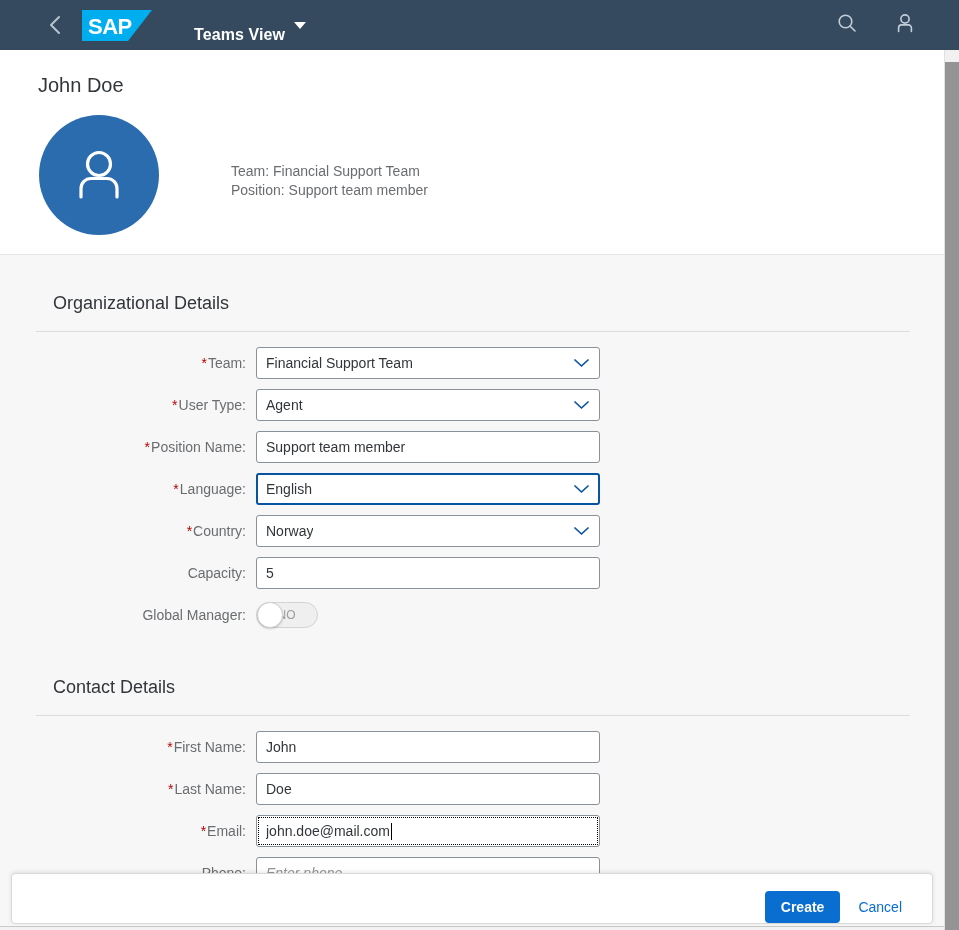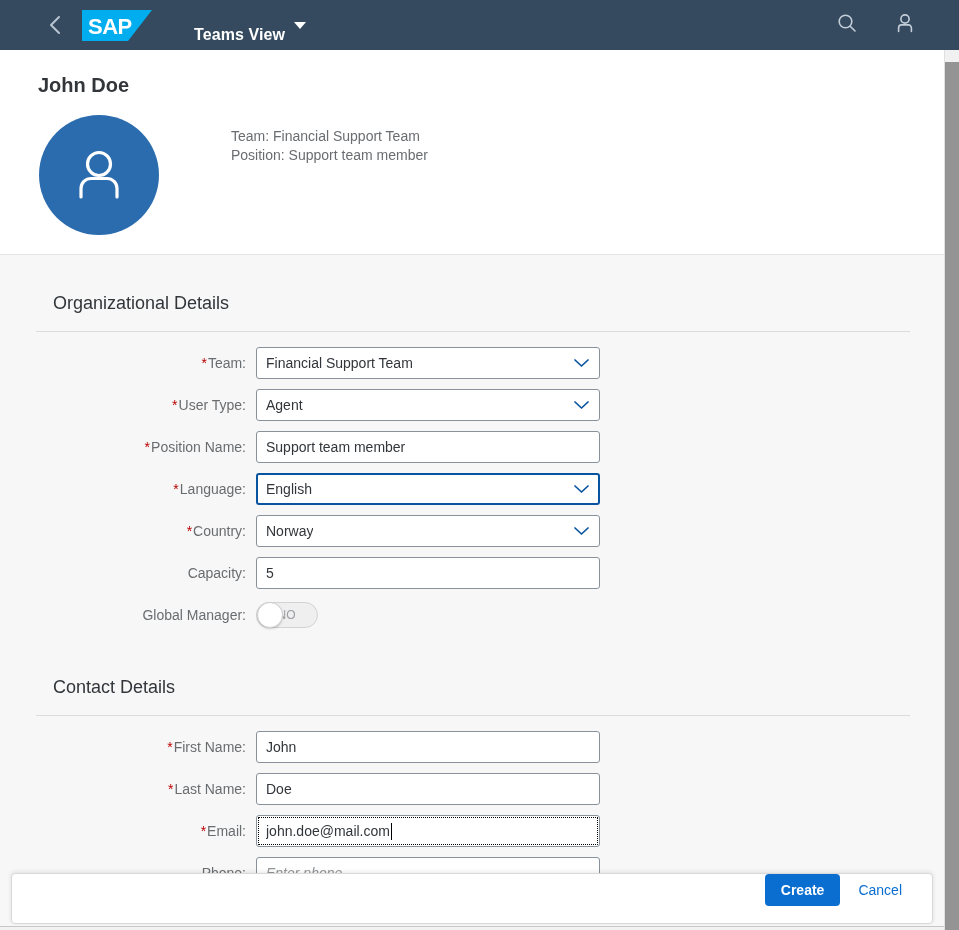--- a/index.html
+++ b/index.html
@@ -98,25 +98,25 @@
   .object-header {
     background: #ffffff;
     padding: 14px 0 0 0;
     height: 205px;
     border-bottom: 1px solid #e5e5e5;
   }
   .obj-title {
     font-size: 20px;
     color: #32363a;
     margin: 10px 0 0 38px;
-    font-weight: bold;
+    font-weight: normal;
   }
   .obj-body {
     display: flex;
-    align-items: flex-start;
+    align-items: center;
     margin-top: 18px;
   }
   .avatar {
     width: 120px; height: 120px;
     border-radius: 50%;
     background: #2b6caf;
     margin-left: 39px;
     display: flex;
     align-items: center;
     justify-content: center;
@@ -252,21 +252,21 @@
     position: absolute;
     left: 11px;
     top: 873px;
     width: 922px;
     height: 51px;
     background: #ffffff;
     border: 1px solid #d9d9d9;
     border-radius: 4px;
     box-shadow: 0 -1px 4px rgba(0,0,0,0.10);
     display: flex;
-    align-items: flex-start;
+    align-items: flex-end;
     justify-content: flex-end;
     padding-right: 16px;
     z-index: 20;
   }
   .btn-create {
     background: #0a6ed1;
     color: #ffffff;
     font-size: 14px;
     font-weight: bold;
     border: none;

